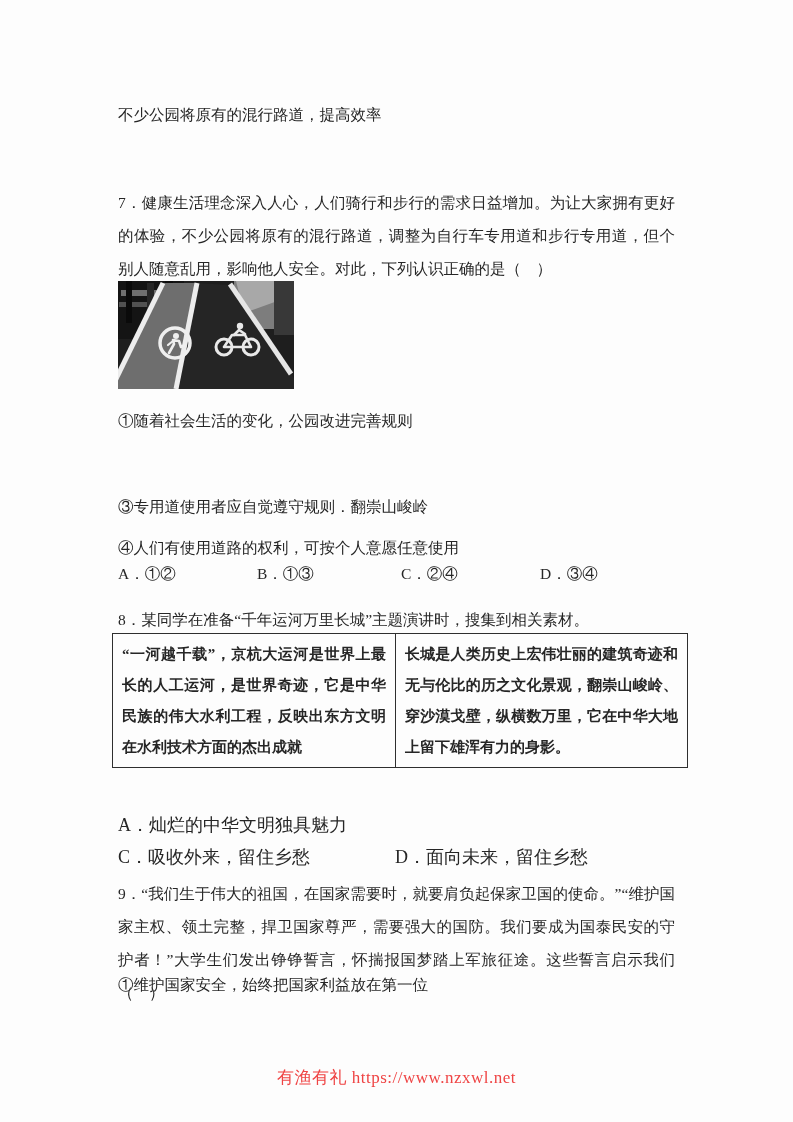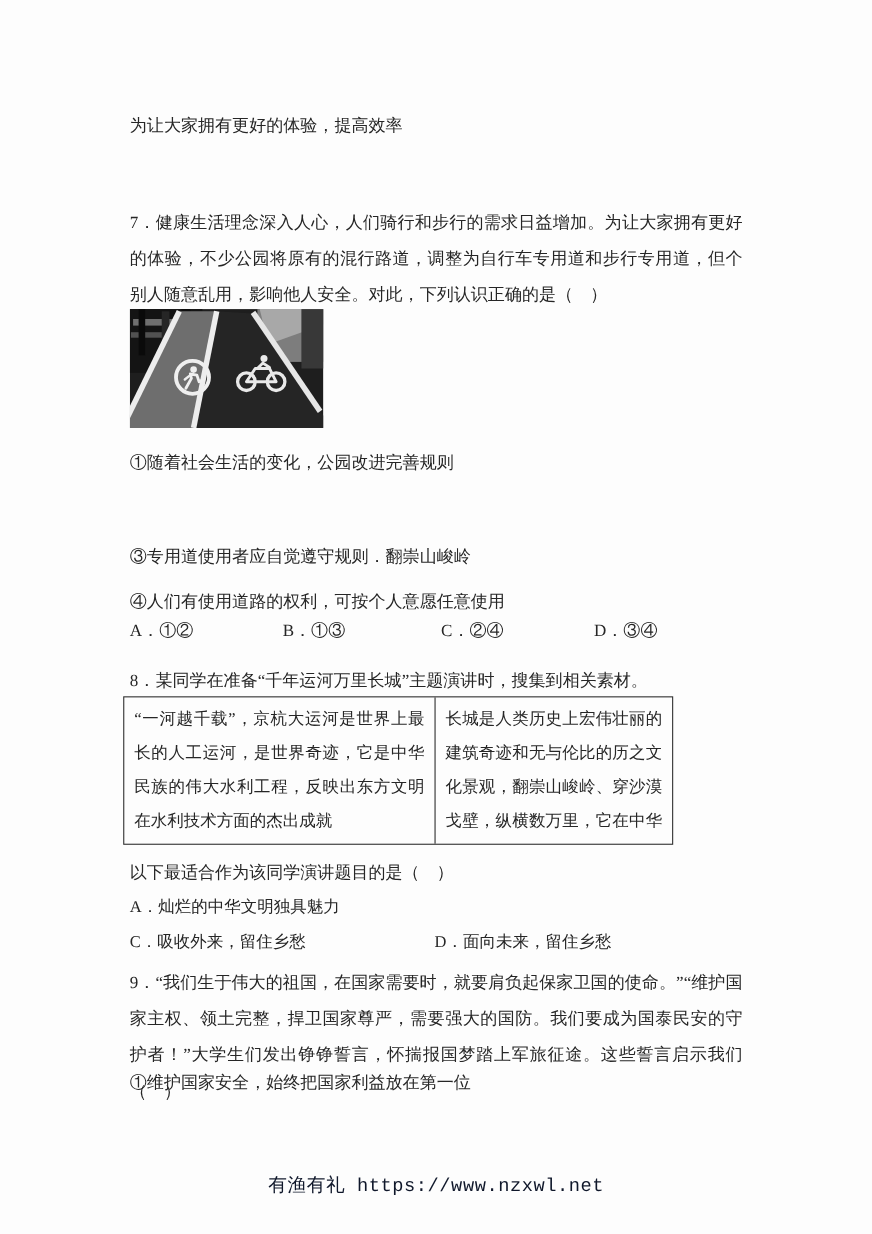--- a/index.html
+++ b/index.html
@@ -13,50 +13,51 @@
     overflow:hidden;
   }
   .abs{position:absolute;left:118px;width:557px;}
   .line{font-size:15.5px;line-height:22px;white-space:nowrap;}
   .para{font-size:15.5px;line-height:33px;text-align:justify;}
   .opt-row{display:flex;font-size:15.5px;line-height:22px;}
   .opt-row .o1{width:139px;}
   .opt-row .o2{width:144px;}
   .opt-row .o3{width:139px;}
   .opt-row .o4{flex:1;}
-  .two-col{display:flex;font-size:15px;line-height:22px;}
+  .two-col{display:flex;font-size:18px;line-height:22px;}
   .two-col .c1{width:277px;}
   .two-col .c2{flex:1;}
   .materials{
-    position:absolute;left:112px;top:633px;width:500px;height:135px;
+    position:absolute;left:112px;top:633px;width:576px;height:135px;
     display:flex;box-sizing:border-box;
     border:1.5px solid #2f2f2f;
+    font-weight:bold;
   }
   .materials .cell{
     box-sizing:border-box;
     font-size:15px;line-height:31px;text-align:justify;
     padding:5px 9px 0 9px;
     overflow:hidden;
   }
   .materials .cell-left{width:283px;border-right:1.5px solid #2f2f2f;}
   .materials .cell-right{flex:1;}
   .photo{position:absolute;left:118px;top:281px;width:176px;height:108px;}
   .footer{
     position:absolute;left:0;top:1066px;width:100%;
     text-align:center;
-    font-family:Liberation Mono, monospace;
-    font-size:17px;color:#0f172a;letter-spacing:0.5px;
+    font-family:Liberation Serif, serif;
+    font-size:17px;color:#ef4444;letter-spacing:0.5px;
   }
 </style>
 </head>
 <body>
 
 <div class="page">
 
-  <div class="abs line" style="top:104px;">为让大家拥有更好的体验，提高效率</div>
+  <div class="abs line" style="top:104px;">不少公园将原有的混行路道，提高效率</div>
 
 
   <div class="abs para" style="top:186px;">7．健康生活理念深入人心，人们骑行和步行的需求日益增加。为让大家拥有更好的体验，不少公园将原有的混行路道，调整为自行车专用道和步行专用道，但个别人随意乱用，影响他人安全。对此，下列认识正确的是（　）</div>
 
   <svg class="photo" viewBox="0 0 176 108" xmlns="http://www.w3.org/2000/svg">
     <rect width="176" height="108" fill="#1e1e1e"></rect>
 
     <rect x="116" y="0" width="60" height="48" fill="#7d7d7d"></rect>
     <polygon points="118,0 176,0 176,14 126,32" fill="#a8a8a8"></polygon>
     <rect x="156" y="0" width="20" height="54" fill="#383838"></rect>
@@ -103,21 +104,20 @@
     <span class="o4">D．③④</span>
   </div>
 
   <div class="abs line" style="top:609px;">8．某同学在准备“千年运河万里长城”主题演讲时，搜集到相关素材。</div>
 
   <div class="materials">
     <div class="cell cell-left">“一河越千载”，京杭大运河是世界上最长的人工运河，是世界奇迹，它是中华民族的伟大水利工程，反映出东方文明在水利技术方面的杰出成就</div>
     <div class="cell cell-right">长城是人类历史上宏伟壮丽的建筑奇迹和无与伦比的历之文化景观，翻崇山峻岭、穿沙漠戈壁，纵横数万里，它在中华大地上留下雄浑有力的身影。</div>
   </div>
 
-  <div class="abs line" style="top:783px;">以下最适合作为该同学演讲题目的是（　）</div>
 
   <div class="abs two-col" style="top:814px;">
     <span class="c1">A．灿烂的中华文明独具魅力</span>
   </div>
   <div class="abs two-col" style="top:846px;">
     <span class="c1">C．吸收外来，留住乡愁</span>
     <span class="c2">D．面向未来，留住乡愁</span>
   </div>
 
   <div class="abs para" style="top:877px;">9．“我们生于伟大的祖国，在国家需要时，就要肩负起保家卫国的使命。”“维护国家主权、领土完整，捍卫国家尊严，需要强大的国防。我们要成为国泰民安的守护者！”大学生们发出铮铮誓言，怀揣报国梦踏上军旅征途。这些誓言启示我们（　）</div>

